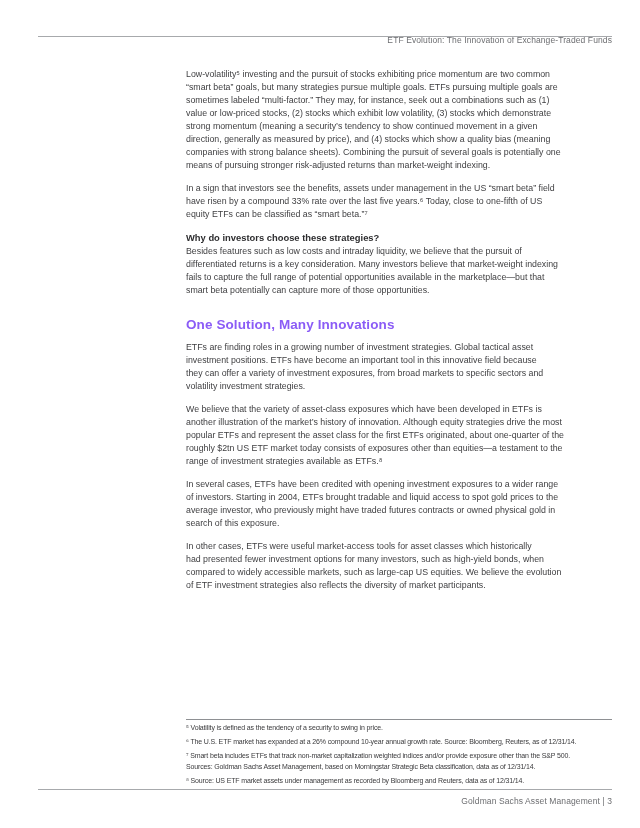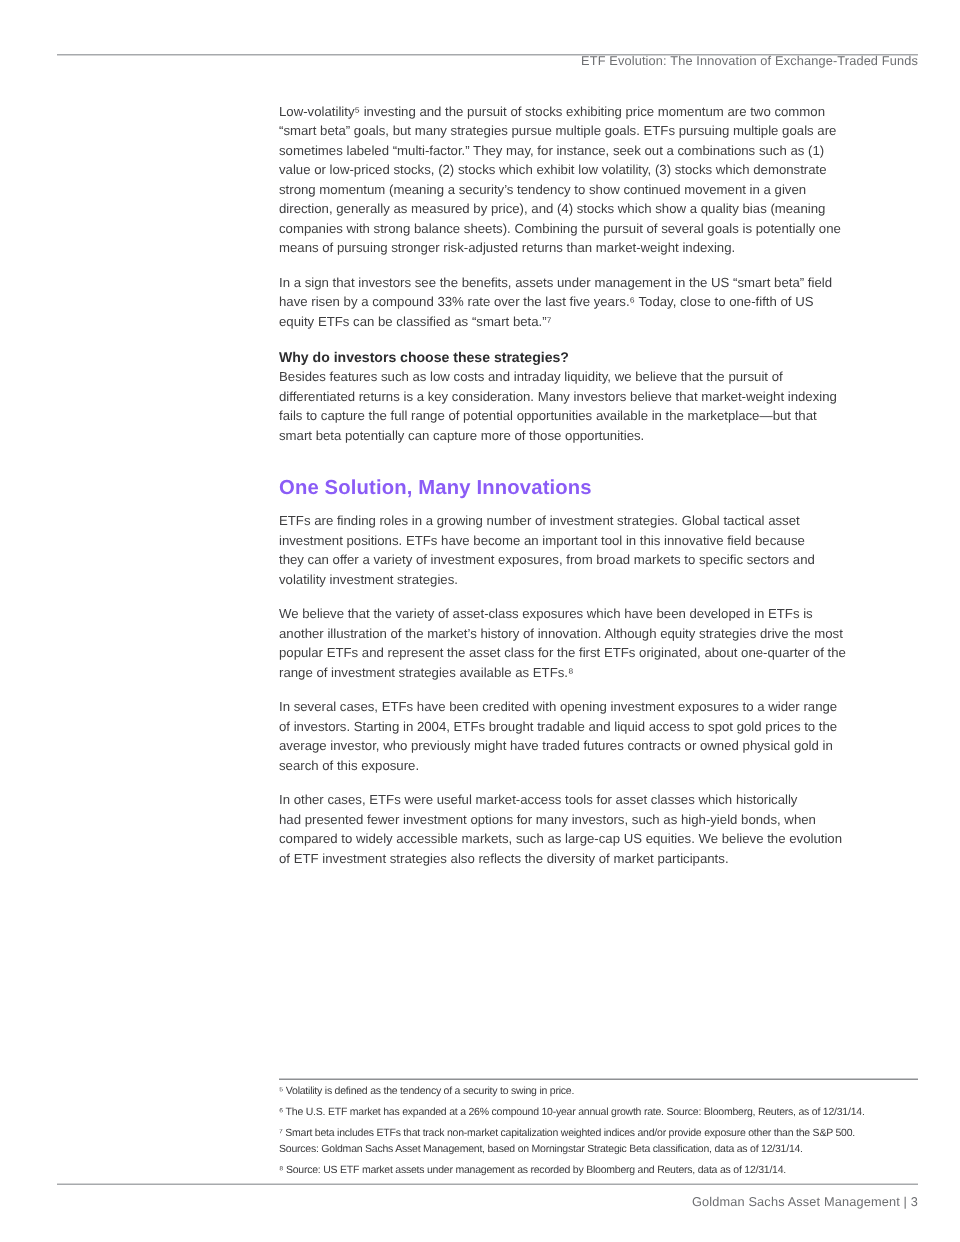--- a/index.html
+++ b/index.html
@@ -134,20 +134,21 @@
       <div class="paragraph">
         <div class="line">ETFs are finding roles in a growing number of investment strategies. Global tactical asset</div>
         <div class="line">investment positions. ETFs have become an important tool in this innovative field because</div>
         <div class="line">they can offer a variety of investment exposures, from broad markets to specific sectors and</div>
         <div class="line">volatility investment strategies.</div>
       </div>
       <div class="paragraph">
         <div class="line">We believe that the variety of asset-class exposures which have been developed in ETFs is</div>
         <div class="line">another illustration of the market’s history of innovation. Although equity strategies drive the most</div>
         <div class="line">popular ETFs and represent the asset class for the first ETFs originated, about one-quarter of the</div>
+        <div class="line">roughly $2tn US ETF market today consists of exposures other than equities—a testament to the</div>
         <div class="line">range of investment strategies available as ETFs.⁸</div>
       </div>
       <div class="paragraph">
         <div class="line">In several cases, ETFs have been credited with opening investment exposures to a wider range</div>
         <div class="line">of investors. Starting in 2004, ETFs brought tradable and liquid access to spot gold prices to the</div>
         <div class="line">average investor, who previously might have traded futures contracts or owned physical gold in</div>
         <div class="line">search of this exposure.</div>
       </div>
       <div class="paragraph">
         <div class="line">In other cases, ETFs were useful market-access tools for asset classes which historically</div>

